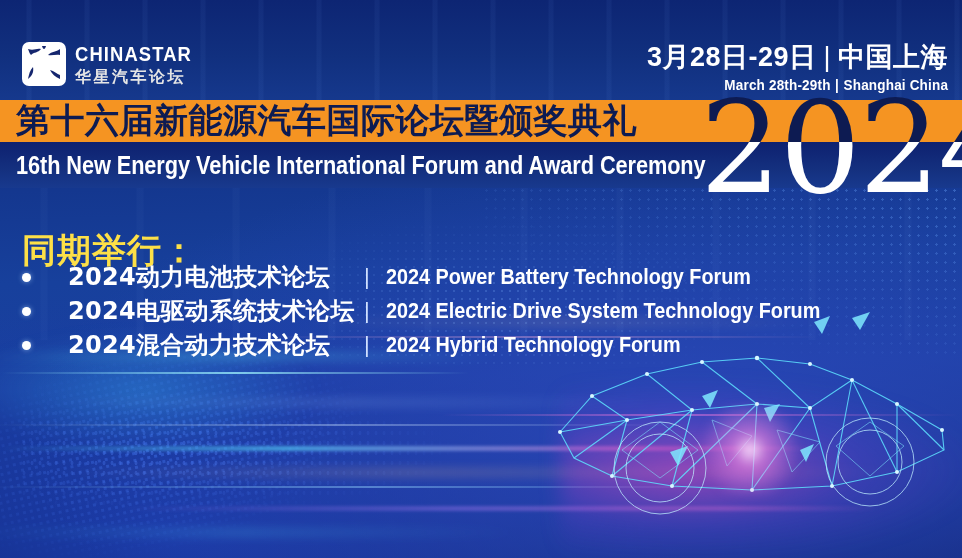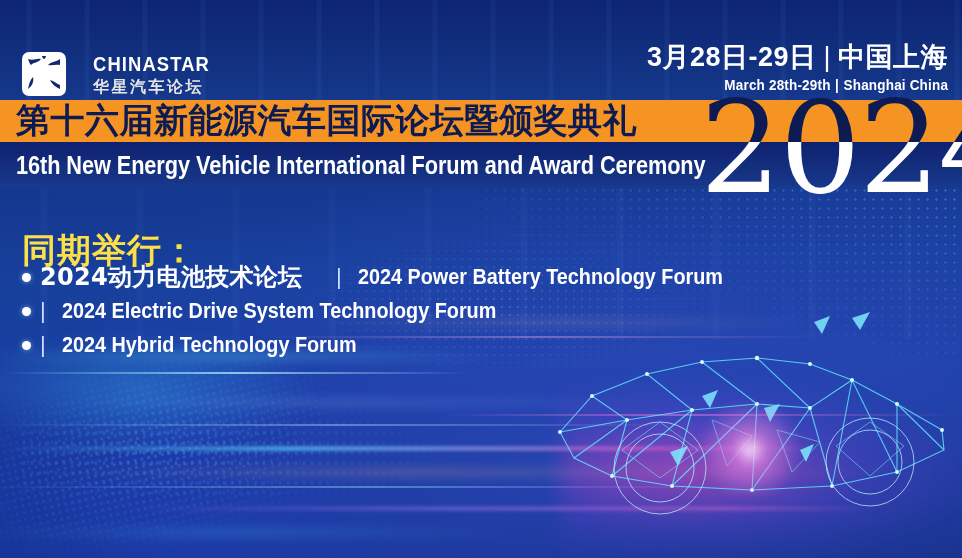--- a/index.html
+++ b/index.html
@@ -68,21 +68,21 @@
     filter:blur(4px);}
   .glow-cyanl{position:absolute;left:-40px;top:330px;width:360px;height:120px;
     background:radial-gradient(ellipse at 50% 50%, rgba(60,200,255,.30) 0%, rgba(60,200,255,0) 70%);
     filter:blur(8px);}
 
   
   .car{position:absolute;right:-10px;top:300px;width:420px;height:250px;}
   .car svg{width:100%;height:100%;overflow:visible;}
 
   
-  .logo{position:absolute;left:22px;top:42px;display:flex;align-items:center;gap:27px;margin-top:10px;}
+  .logo{position:absolute;left:22px;top:42px;display:flex;align-items:center;gap:9px;}
   .logo-mark{width:44px;height:44px;border-radius:7px;background:#ffffff;position:relative;flex:0 0 auto;}
   .logo-mark svg{position:absolute;inset:0;width:44px;height:44px;}
   .logo-txt{display:flex;flex-direction:column;justify-content:center;line-height:1;}
   .logo-en{color:#ffffff;font-size:20px;font-weight:bold;letter-spacing:1.2px;
     transform:scaleX(.92);transform-origin:left center;}
   .logo-cn{color:#e5e5e5;font-size:16px;font-weight:bold;letter-spacing:2.5px;margin-top:5px;}
 
   
   .datebox{position:absolute;right:14px;top:42px;text-align:right;line-height:1.15;}
   .date-cn{color:#ffffff;font-size:27px;font-weight:bold;letter-spacing:.5px;white-space:nowrap;}
@@ -107,21 +107,21 @@
   .year svg{width:100%;height:100%;}
 
   
   .heldwith{position:absolute;left:22px;top:228px;color:#fde047;font-size:34px;font-weight:bold;
     letter-spacing:1px;font-family:"DejaVu Sans","Liberation Sans",sans-serif;z-index:5;}
   .flist{position:absolute;left:22px;top:262px;z-index:5;}
   .frow{display:flex;align-items:center;height:30px;margin-bottom:4px;}
   .bullet{width:9px;height:9px;border-radius:50%;background:#fff;flex:0 0 auto;margin-right:9px;
     box-shadow:0 0 5px rgba(180,220,255,.6);}
   .f-cn{color:#ffffff;font-size:24px;font-weight:bold;letter-spacing:.3px;white-space:nowrap;
-    width:296px;font-family:"DejaVu Sans","Liberation Sans",sans-serif;}
+    width:296px;font-family:"DejaVu Sans","Liberation Sans",sans-serif;margin-left:28px;}
   .f-bar{color:#cfe0ff;font-size:22px;font-weight:300;margin:0 16px 0 0;}
   .f-en{color:#ffffff;font-size:22px;font-weight:bold;white-space:nowrap;
     transform:scaleX(.90);transform-origin:left center;}
 </style>
 </head>
 <body>
 
 <div class="stage">
 
   <div class="bg-base"></div>
@@ -278,23 +278,25 @@
 
   <div class="flist">
     <div class="frow">
       <span class="bullet"></span>
       <span class="f-cn">2024动力电池技术论坛</span>
       <span class="f-bar">|</span>
       <span class="f-en">2024 Power Battery Technology Forum</span>
     </div>
     <div class="frow">
       <span class="bullet"></span>
+      <span class="f-cn">2024电驱动系统技术论坛</span>
       <span class="f-bar">|</span>
       <span class="f-en">2024 Electric Drive System Technology Forum</span>
     </div>
     <div class="frow">
       <span class="bullet"></span>
+      <span class="f-cn">2024混合动力技术论坛</span>
       <span class="f-bar">|</span>
       <span class="f-en">2024 Hybrid Technology Forum</span>
     </div>
   </div>
 
 </div>
 
 </body></html>

